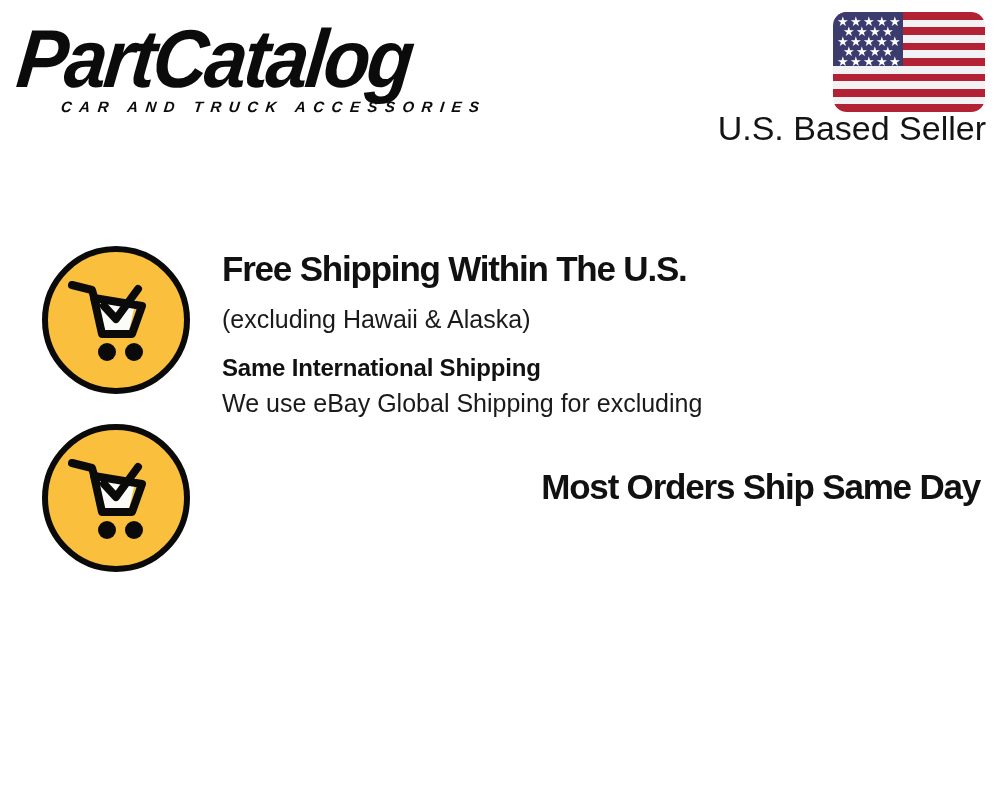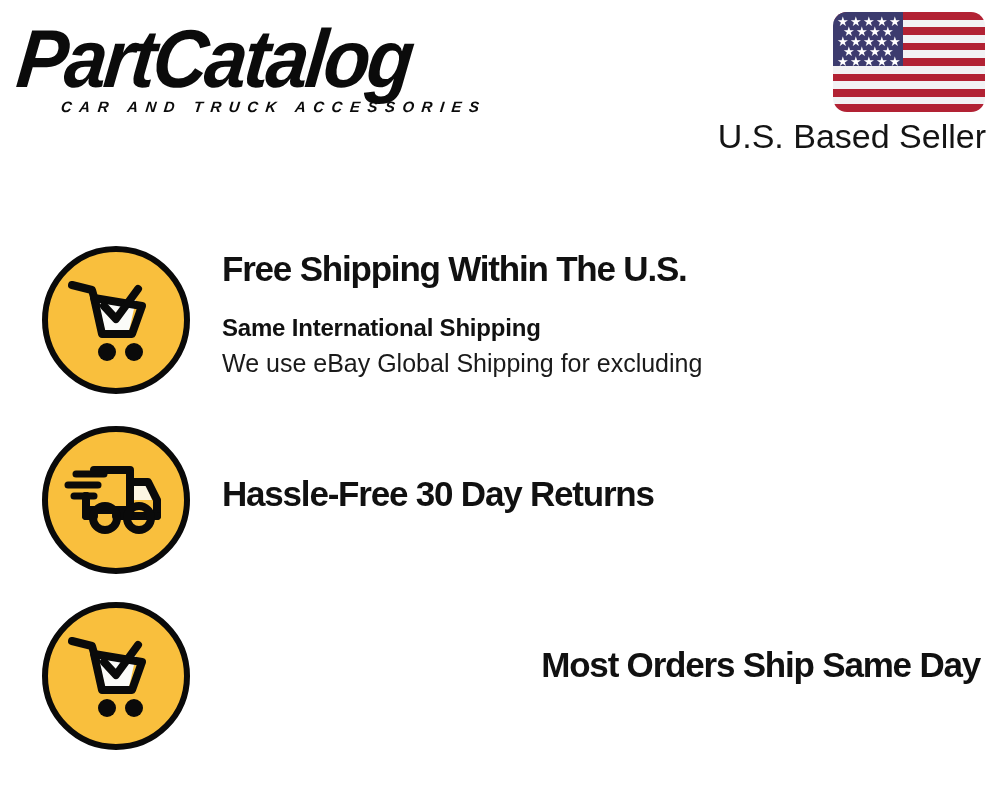--- a/index.html
+++ b/index.html
@@ -92,21 +92,21 @@
     color: #ffffff;
     font-size: 13px;
     line-height: 11px;
     text-align: center;
   }
   .flag-star::before { content: "\2605"; }
 
   #seller-label {
     position: absolute;
     right: 14px;
-    top: 116px;
+    top: 108px;
     font-family: "Liberation Sans", sans-serif;
     font-weight: 400;
     font-size: 34px;
     line-height: 40px;
     color: #141414;
     letter-spacing: 0px;
     white-space: nowrap;
     text-align: right;
   }
 
@@ -260,44 +260,26 @@
         <polygon points="32,26 70,26 63,57 39,57" fill="#fbfbf8"></polygon>
         <path d="M6,11 L26,16 L30,30" fill="none" stroke="#0a0a0a" stroke-width="8" stroke-linecap="round" stroke-linejoin="round"></path>
         <path d="M28,24 L76,32 L66,60 L36,60 Z" fill="none" stroke="#0a0a0a" stroke-width="8" stroke-linecap="round" stroke-linejoin="round"></path>
         <path d="M38,32 L50,45 L72,15" fill="none" stroke="#0a0a0a" stroke-width="8" stroke-linecap="round" stroke-linejoin="round"></path>
         <circle cx="41" cy="78" r="9" fill="#0a0a0a"></circle>
         <circle cx="68" cy="78" r="9" fill="#0a0a0a"></circle>
       </svg>
     </div>
     <div class="feature-text">
       <div class="feature-title">Free Shipping Within The U.S.</div>
+      <div class="feature-sub">(excluding Hawaii &amp; Alaska)</div>
       <div class="feature-sub-bold">Same International Shipping</div>
       <div class="feature-sub-light">We use eBay Global Shipping for excluding</div>
     </div>
   </div>
 
-  <div class="feature-row" id="feature-row-1">
-    <div class="icon-badge">
-      <svg width="104" height="84" viewBox="0 0 104 84">
-        <polygon points="68,26 82,26 88,42 68,42" fill="#fdf6e3"></polygon>
-        <path d="M30,12 L66,12 L66,52 L22,52 L22,38" fill="none" stroke="#0a0a0a" stroke-width="8" stroke-linejoin="round" stroke-linecap="round"></path>
-        <path d="M66,24 L84,24 L93,42 L93,58 L66,58 Z" fill="none" stroke="#0a0a0a" stroke-width="8" stroke-linejoin="round" stroke-linecap="round"></path>
-        <path d="M22,58 L30,58 M52,58 L66,58 M84,58 L93,58" stroke="#0a0a0a" stroke-width="8" stroke-linecap="round"></path>
-        <path d="M22,38 L22,58" stroke="#0a0a0a" stroke-width="8" stroke-linecap="round"></path>
-        <circle cx="41" cy="60" r="12" fill="none" stroke="#0a0a0a" stroke-width="8"></circle>
-        <circle cx="75" cy="60" r="12" fill="none" stroke="#0a0a0a" stroke-width="8"></circle>
-        <path d="M12,16 L40,16" stroke="#0a0a0a" stroke-width="7" stroke-linecap="round"></path>
-        <path d="M4,27 L34,27" stroke="#0a0a0a" stroke-width="7" stroke-linecap="round"></path>
-        <path d="M10,38 L30,38" stroke="#0a0a0a" stroke-width="7" stroke-linecap="round"></path>
-      </svg>
-    </div>
-    <div class="feature-text">
-      <div class="feature-title">Hassle-Free 30 Day Returns</div>
-    </div>
-  </div>
 
   <div class="feature-row" id="feature-row-2">
     <div class="icon-badge">
       <svg width="100" height="92" viewBox="0 0 100 92">
         <polygon points="32,26 70,26 63,57 39,57" fill="#fbfbf8"></polygon>
         <path d="M6,11 L26,16 L30,30" fill="none" stroke="#0a0a0a" stroke-width="8" stroke-linecap="round" stroke-linejoin="round"></path>
         <path d="M28,24 L76,32 L66,60 L36,60 Z" fill="none" stroke="#0a0a0a" stroke-width="8" stroke-linecap="round" stroke-linejoin="round"></path>
         <path d="M38,32 L50,45 L72,15" fill="none" stroke="#0a0a0a" stroke-width="8" stroke-linecap="round" stroke-linejoin="round"></path>
         <circle cx="41" cy="78" r="9" fill="#0a0a0a"></circle>
         <circle cx="68" cy="78" r="9" fill="#0a0a0a"></circle>

